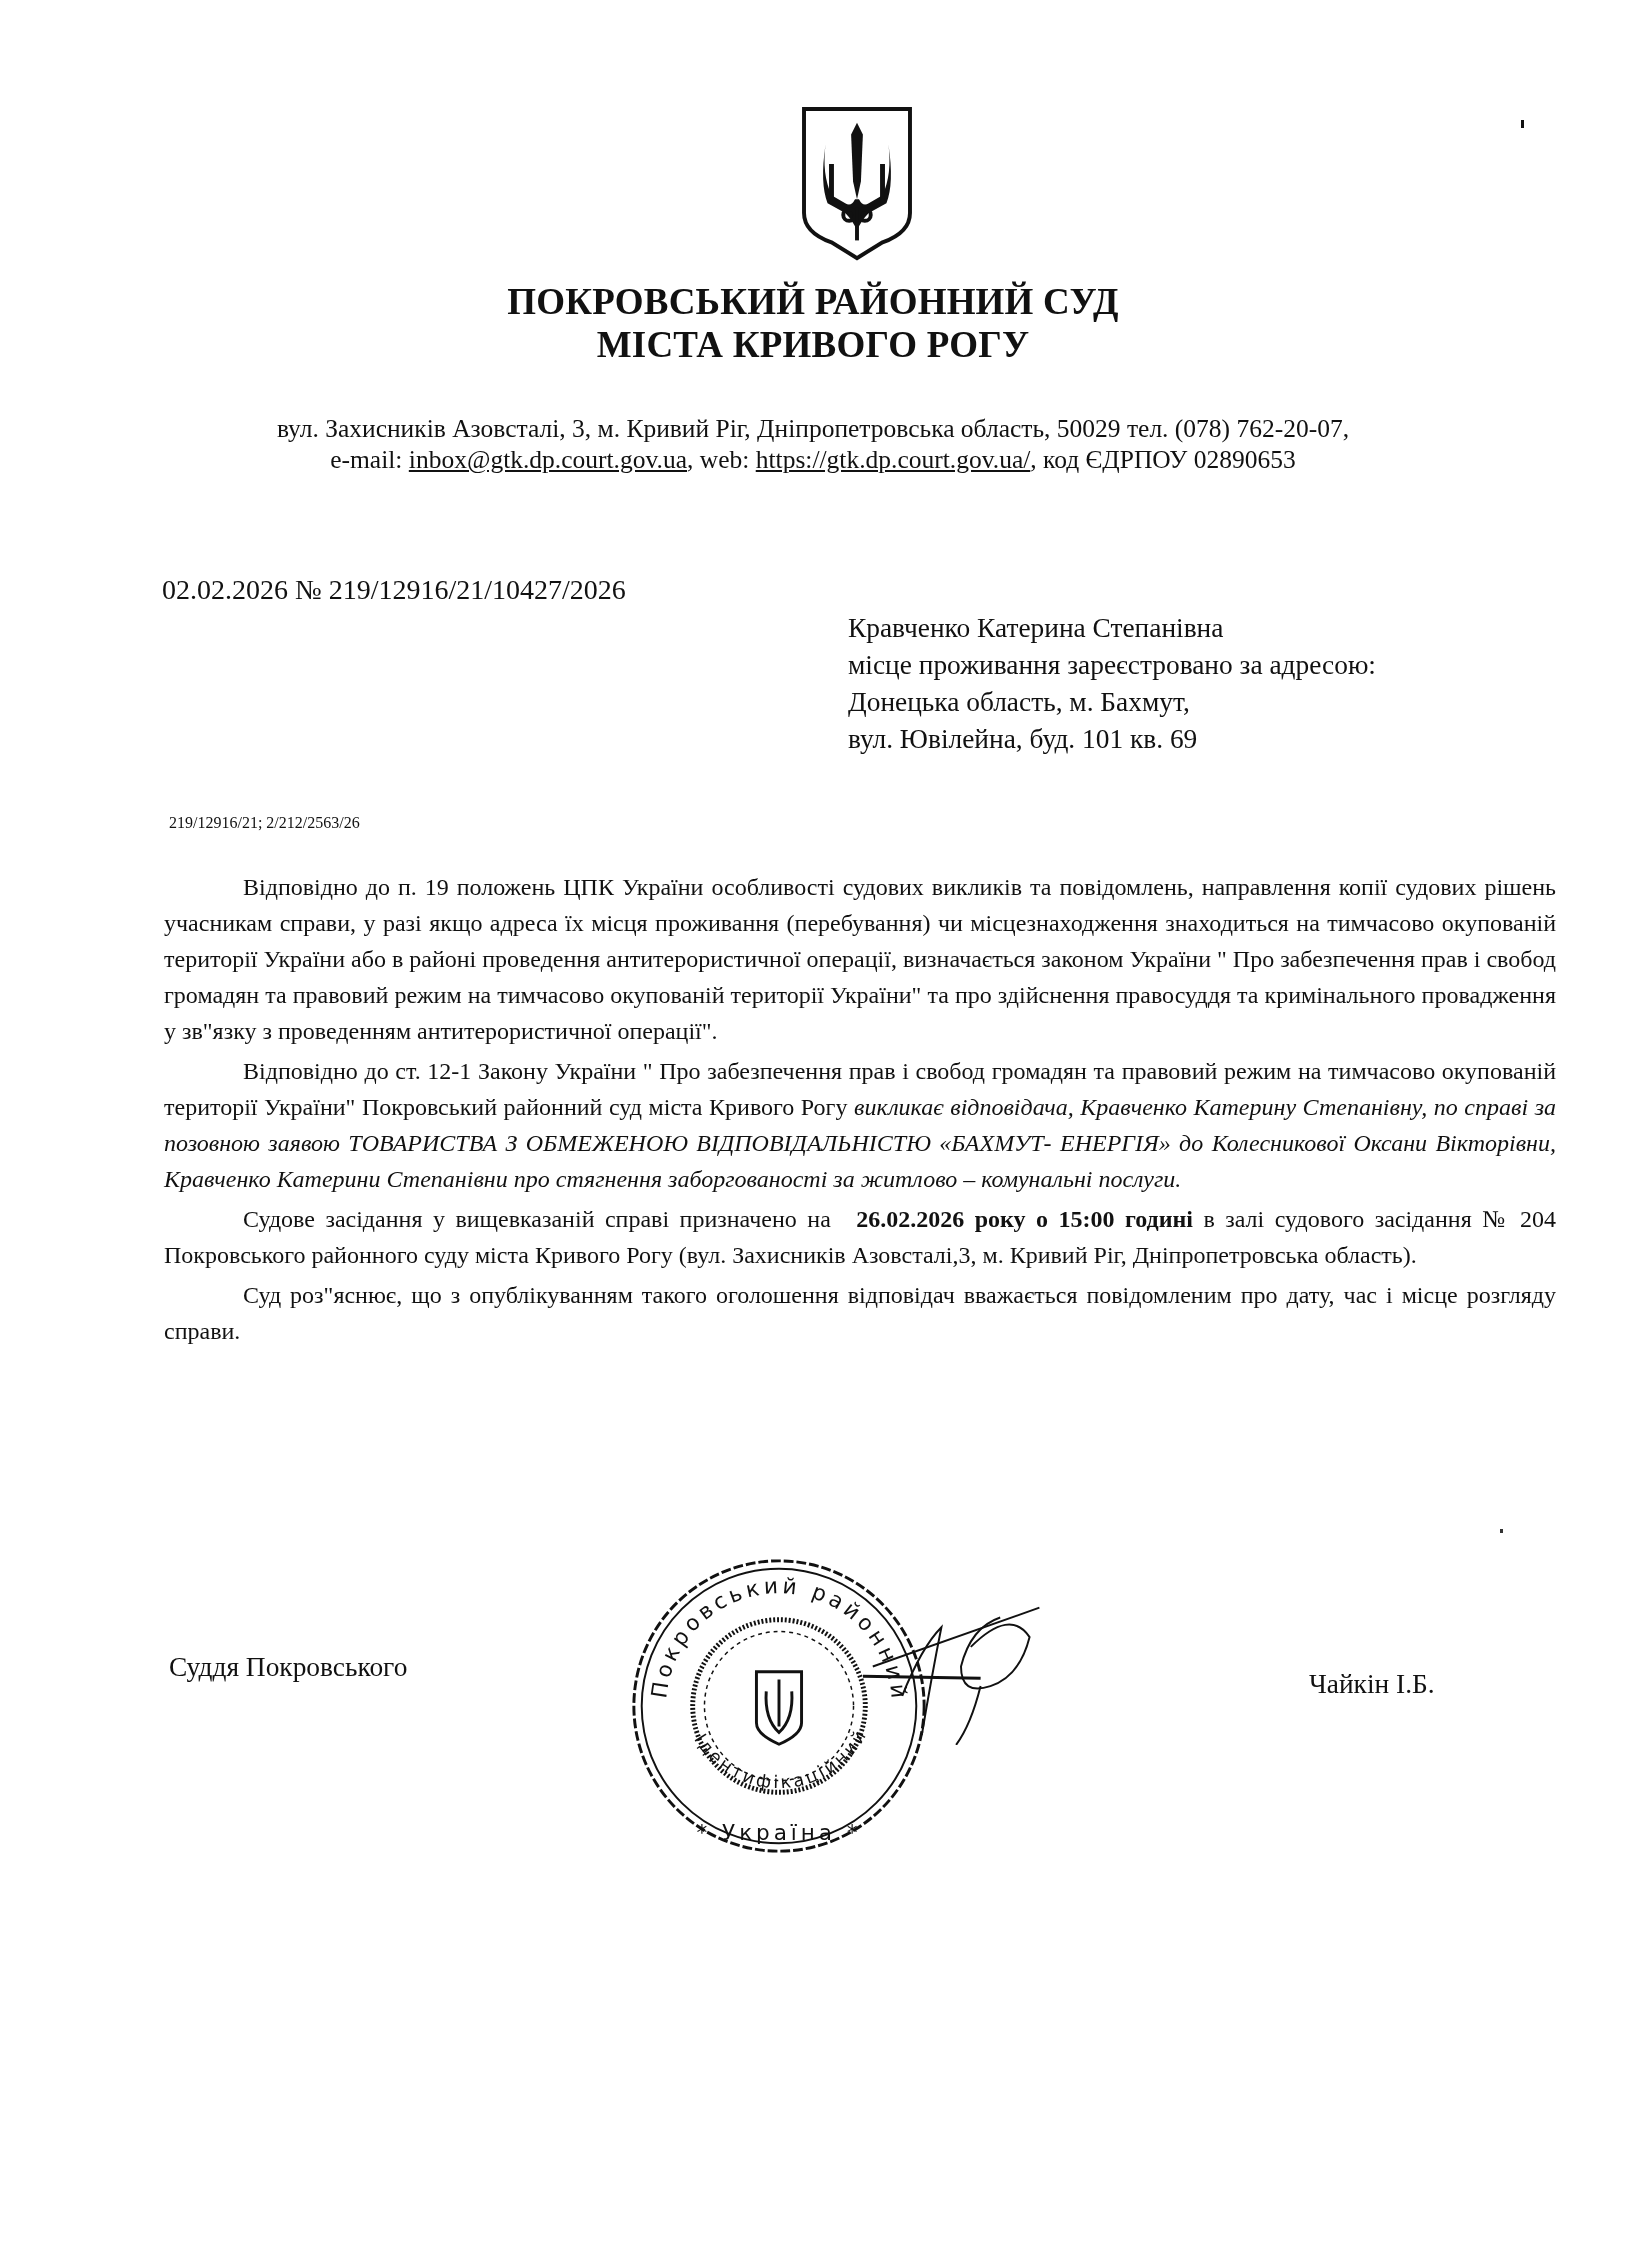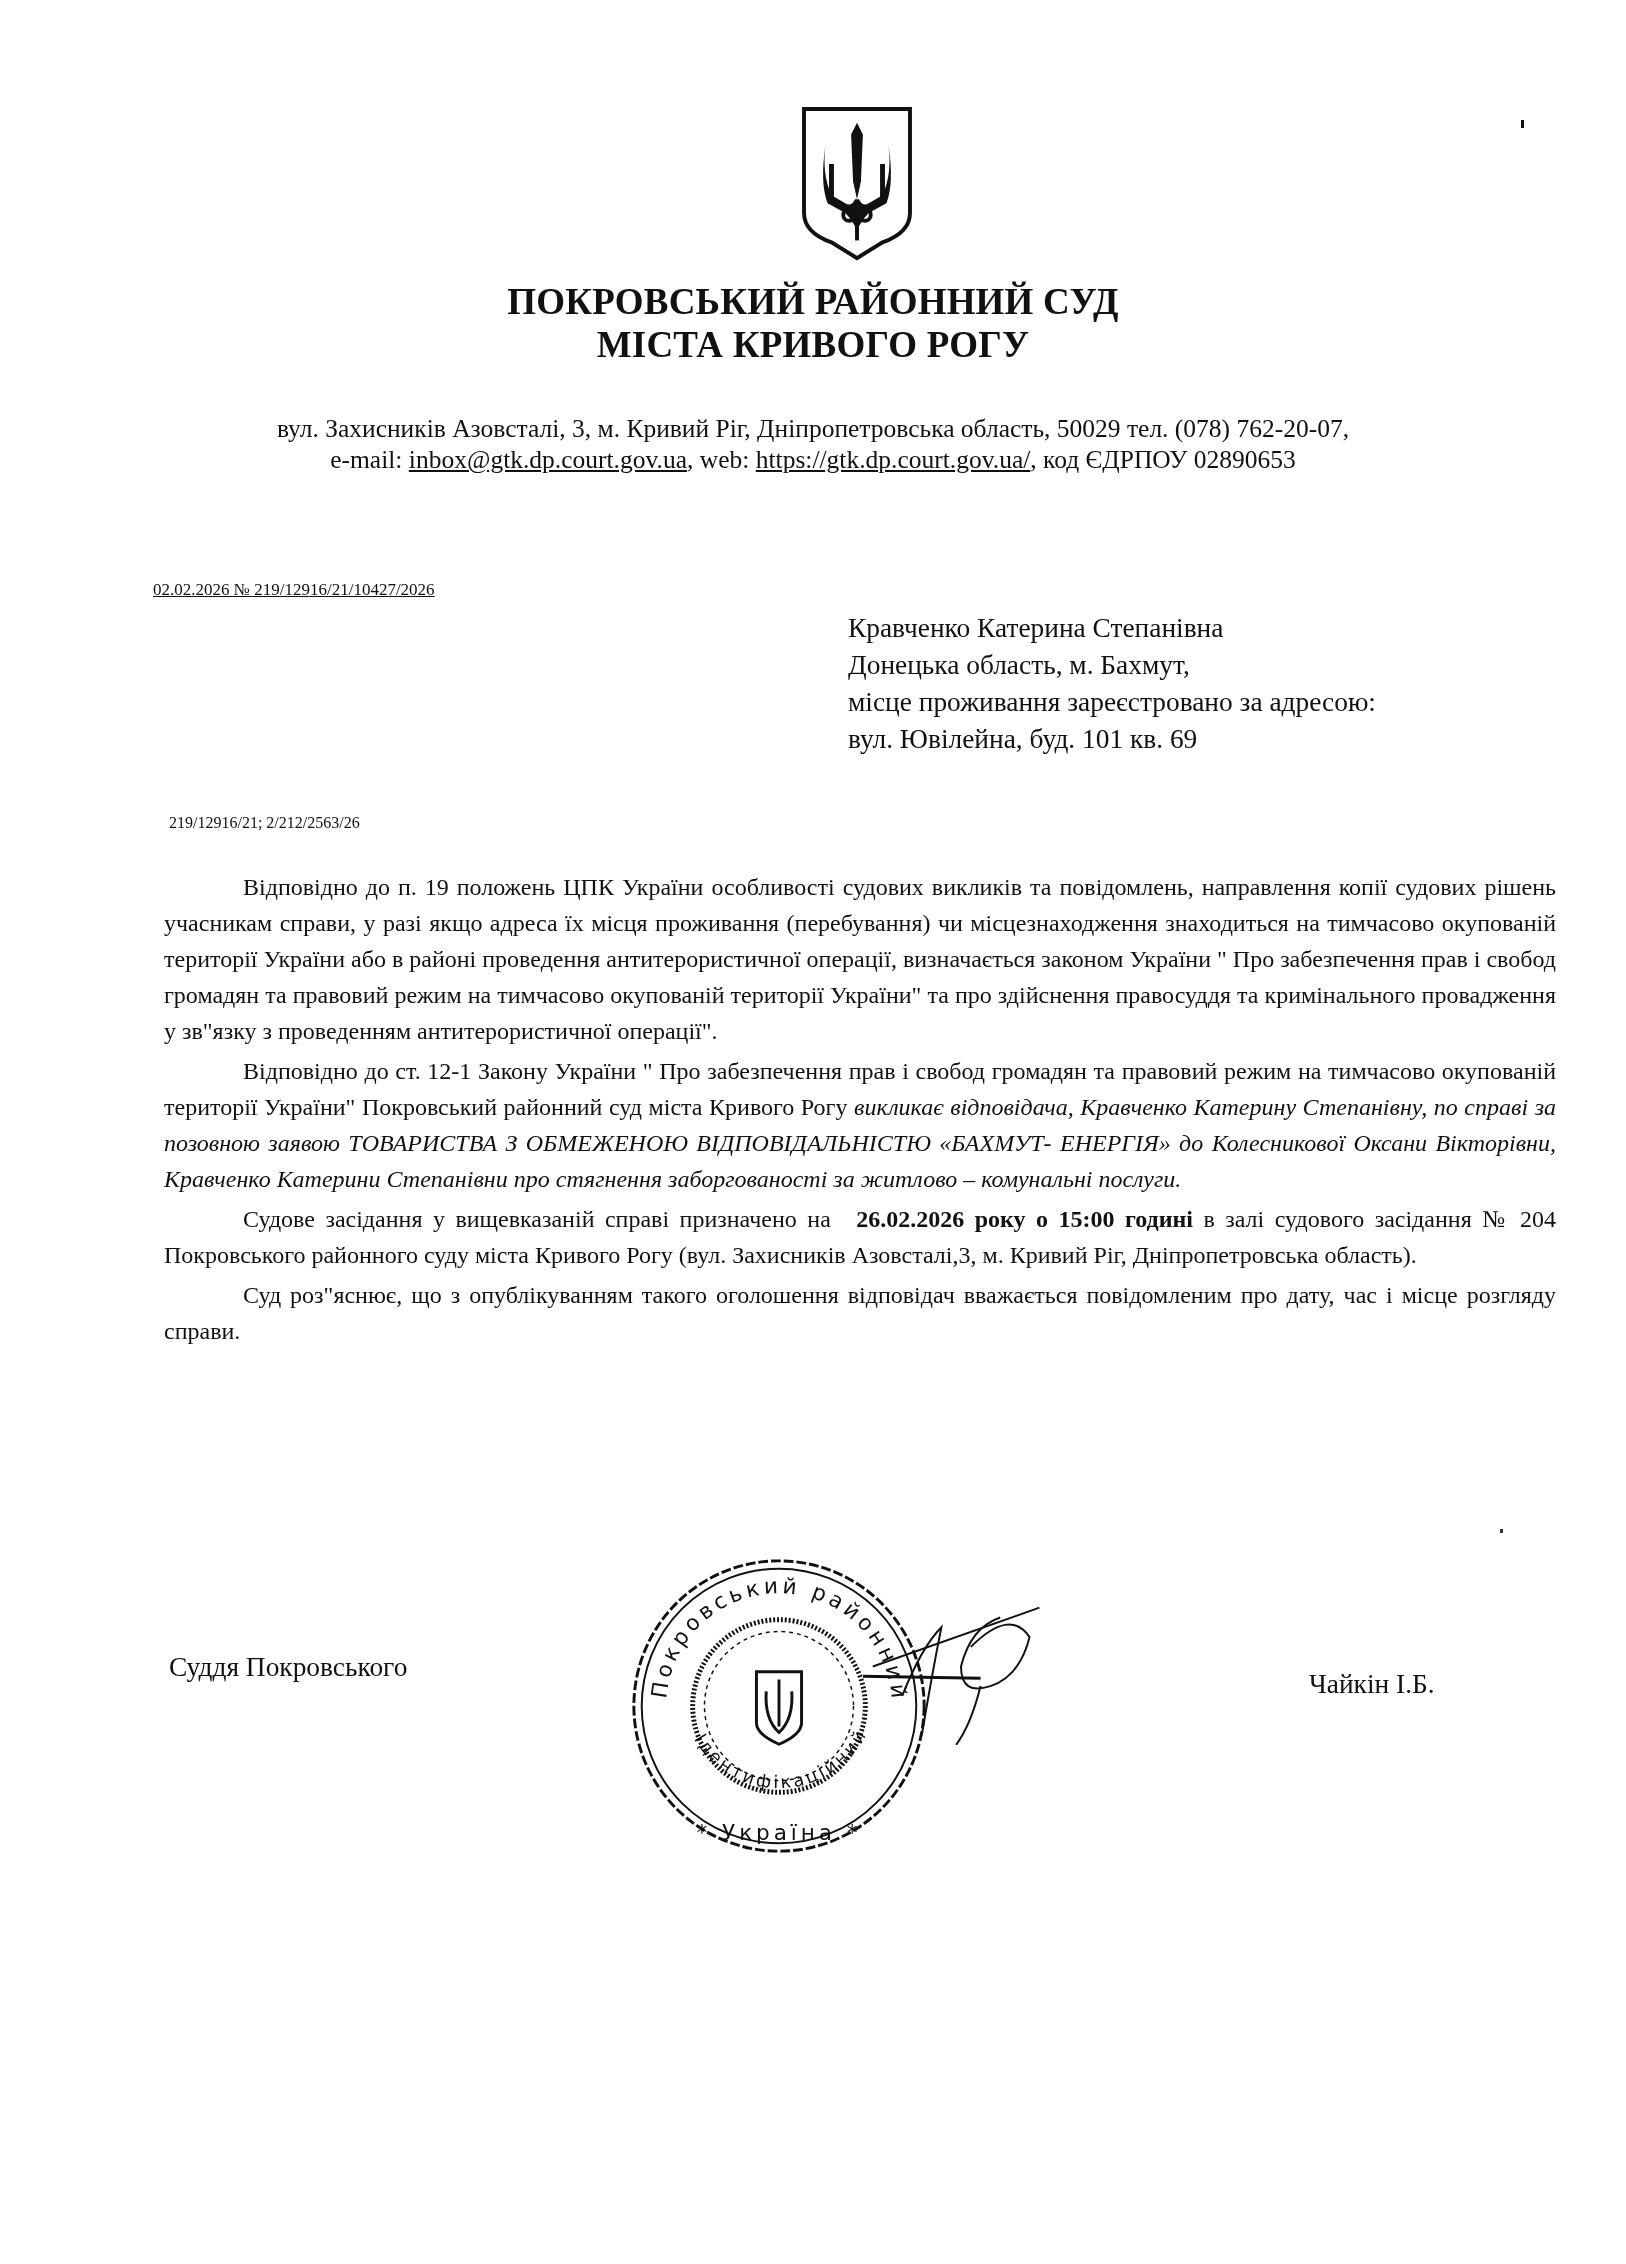--- a/index.html
+++ b/index.html
@@ -21,22 +21,22 @@
 
     .contacts {
       position: absolute; left: 0; width: 1626px; text-align: center;
       font-size: 25.5px; line-height: 33px;
     }
     .contacts.l1 { top: 412px; }
     .contacts.l2 { top: 443px; }
     .contacts a, .contacts .u { color: #111; text-decoration: underline; }
 
     .outgoing {
-      position: absolute; left: 153px; top: 576px;
-      font-size: 17px; line-height: 27.4px; text-decoration: underline;
+      position: absolute; left: 162px; top: 576px;
+      font-size: 28px; line-height: 27.4px; 
     }
 
     .recipient {
       position: absolute; left: 848px; top: 610px;
       font-size: 27.4px; line-height: 37px;
     }
     .recipient div { white-space: nowrap; }
 
     .case-ref {
       position: absolute; left: 169px; top: 809px;
@@ -83,22 +83,22 @@
   <div class="court-name l2">МІСТА КРИВОГО РОГУ</div>
   <div class="court-name l1">ПОКРОВСЬКИЙ РАЙОННИЙ СУД</div>
 
   <div class="contacts l1">вул. Захисників Азовсталі, 3, м. Кривий Ріг,  Дніпропетровська область, 50029 тел. (078) 762-20-07,</div>
   <div class="contacts l2"><span>e-mail: </span><a class="u">inbox@gtk.dp.court.gov.ua</a><span>,  web: </span><a class="u">https://gtk.dp.court.gov.ua/</a><span>, код ЄДРПОУ 02890653</span></div>
 
   <div class="outgoing">02.02.2026 № 219/12916/21/10427/2026</div>
 
   <div class="recipient">
     <div>Кравченко Катерина Степанівна</div>
+    <div>місце проживання зареєстровано за адресою:</div>
     <div>Донецька область, м. Бахмут,</div>
-    <div>місце проживання зареєстровано за адресою:</div>
     <div>вул. Ювілейна, буд. 101 кв. 69</div>
   </div>
 
   <div class="case-ref">219/12916/21; 2/212/2563/26</div>
 
   <div class="body-text">
     <p>Відповідно до п. 19 положень ЦПК України особливості судових викликів та повідомлень, направлення копії судових рішень  учасникам справи, у разі якщо адреса їх місця проживання (перебування) чи місцезнаходження знаходиться на тимчасово окупованій території України або в районі проведення антитерористичної операції, визначається законом України " Про забезпечення прав і свобод громадян та правовий режим на тимчасово окупованій території України" та про здійснення правосуддя та кримінального провадження у зв"язку з проведенням антитерористичної операції".</p>
     <p><span>Відповідно до ст. 12-1 Закону України " Про забезпечення прав і свобод громадян та правовий режим на тимчасово окупованій території України" Покровський районний суд міста Кривого Рогу </span><span class="it">викликає відповідача, Кравченко Катерину Степанівну, по справі за позовною заявою ТОВАРИСТВА З ОБМЕЖЕНОЮ ВІДПОВІДАЛЬНІСТЮ «БАХМУТ- ЕНЕРГІЯ» до Колесникової Оксани Вікторівни, Кравченко Катерини Степанівни про стягнення заборгованості за житлово – комунальні послуги.</span></p>
     <p><span>Судове засідання у вищевказаній справі призначено на </span><span class="bd">26.02.2026 року о 15:00 годині</span><span> в залі судового засідання № 204 Покровського районного суду міста Кривого Рогу (вул. Захисників Азовсталі,3, м. Кривий Ріг, Дніпропетровська область).</span></p>
     <p>Суд роз"яснює, що з опублікуванням такого оголошення відповідач вважається повідомленим про дату, час і місце розгляду справи.</p>

